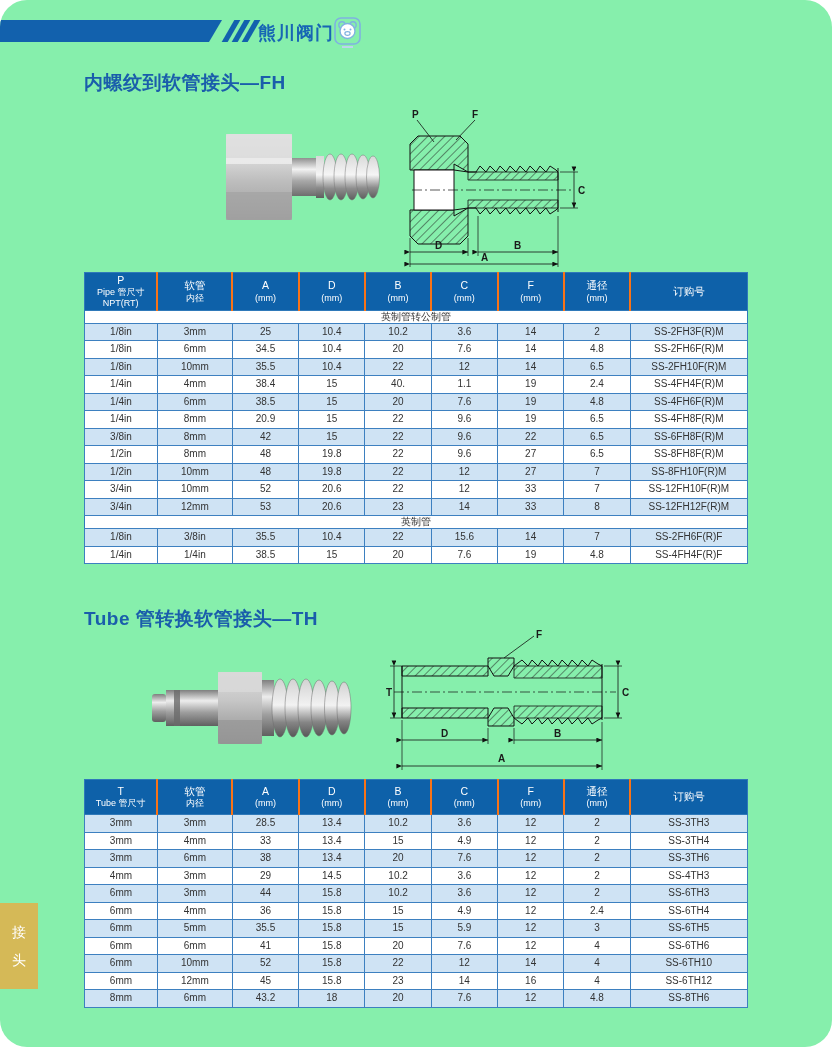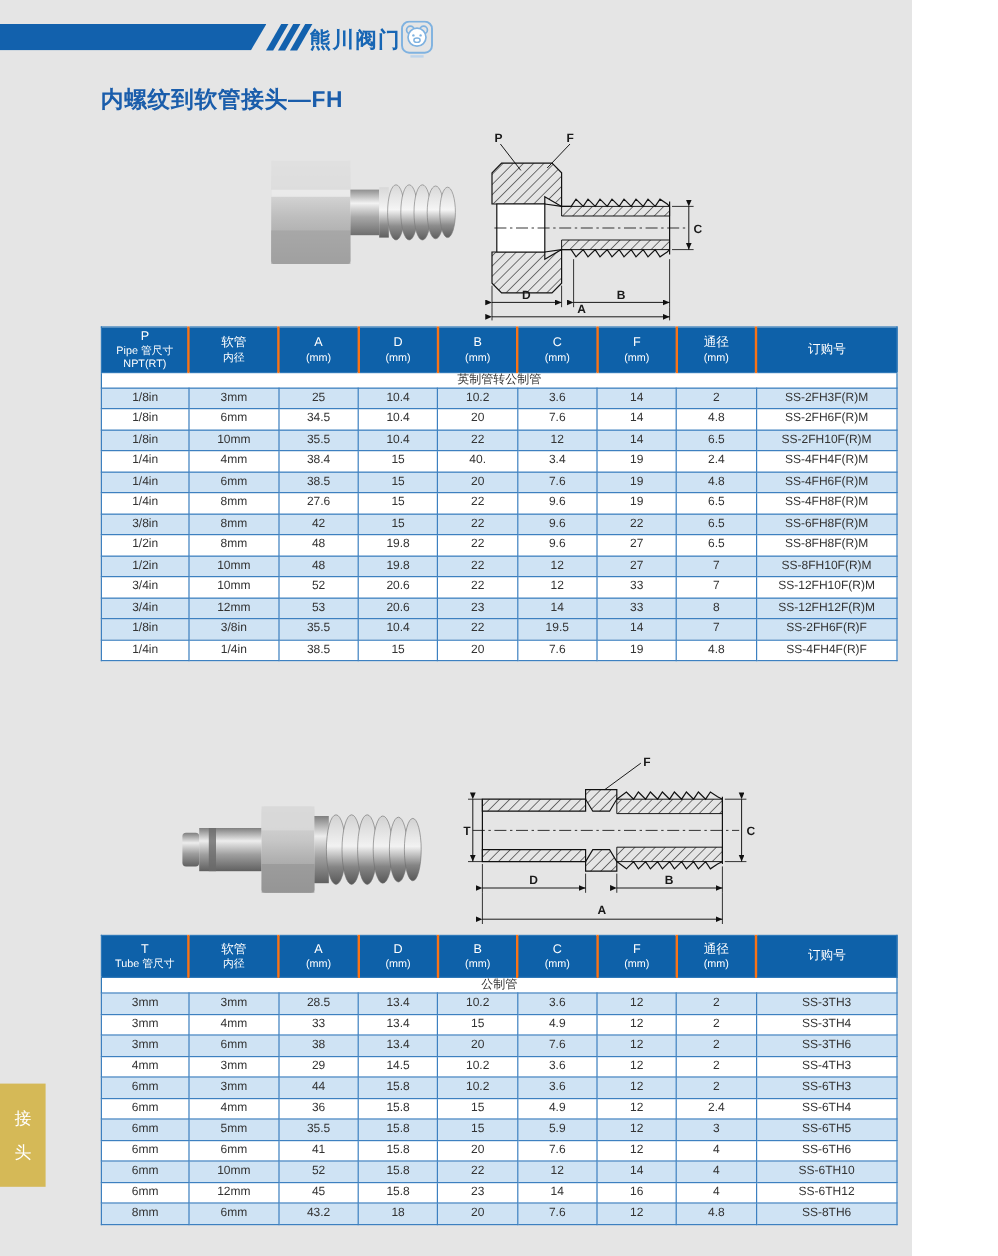--- a/index.html
+++ b/index.html
@@ -1,17 +1,17 @@
 <!DOCTYPE html>
 <html><head>
 <meta charset="utf-8">
 <style>
   html,body{margin:0;padding:0;background:#ffffff;}
-  .page{position:relative;width:760px;height:1047px;background:#e5e5e5;overflow:hidden;
-        font-family:"Liberation Sans","DejaVu Sans",sans-serif;}
+  .page{position:relative;width:832px;height:1047px;background:#86efac;overflow:hidden;
+        font-family:"Liberation Sans","DejaVu Sans",sans-serif;border-radius:27px;}
 
   
   .bar-solid{position:absolute;top:20px;left:0;width:222px;height:22px;background:#1261ad;
              clip-path:polygon(0 0,100% 0,calc(100% - 13px) 100%,0 100%);}
   .stripe{position:absolute;top:20px;width:6px;height:22px;background:#1261ad;transform:skewX(-30deg);}
   .stripe.s1{left:228px;} .stripe.s2{left:238px;} .stripe.s3{left:248px;}
   .brand-text{position:absolute;top:21px;left:258px;color:#1766b4;font-size:18px;font-weight:bold;
               letter-spacing:1px;white-space:nowrap;}
   .bear{position:absolute;top:17px;left:334px;width:27px;height:33px;}
 
@@ -246,40 +246,40 @@
             <td>14</td>
             <td>6.5</td>
             <td>SS-2FH10F(R)M</td>
           </tr>
           <tr>
             <td>1/4in</td>
             <td>4mm</td>
             <td>38.4</td>
             <td>15</td>
             <td>40.</td>
-            <td>3.4</td>
+            <td>1.1</td>
             <td>19</td>
             <td>2.4</td>
             <td>SS-4FH4F(R)M</td>
           </tr>
           <tr class="alt">
             <td>1/4in</td>
             <td>6mm</td>
             <td>38.5</td>
             <td>15</td>
             <td>20</td>
             <td>7.6</td>
             <td>19</td>
             <td>4.8</td>
             <td>SS-4FH6F(R)M</td>
           </tr>
           <tr>
             <td>1/4in</td>
             <td>8mm</td>
-            <td>27.6</td>
+            <td>20.9</td>
             <td>15</td>
             <td>22</td>
             <td>9.6</td>
             <td>19</td>
             <td>6.5</td>
             <td>SS-4FH8F(R)M</td>
           </tr>
           <tr class="alt">
             <td>3/8in</td>
             <td>8mm</td>
@@ -328,46 +328,50 @@
             <td>3/4in</td>
             <td>12mm</td>
             <td>53</td>
             <td>20.6</td>
             <td>23</td>
             <td>14</td>
             <td>33</td>
             <td>8</td>
             <td>SS-12FH12F(R)M</td>
           </tr>
+          <tr class="subheader-row">
+            <td colspan="9">英制管</td>
+          </tr>
           <tr class="alt">
             <td>1/8in</td>
             <td>3/8in</td>
             <td>35.5</td>
             <td>10.4</td>
             <td>22</td>
-            <td>19.5</td>
+            <td>15.6</td>
             <td>14</td>
             <td>7</td>
             <td>SS-2FH6F(R)F</td>
           </tr>
           <tr>
             <td>1/4in</td>
             <td>1/4in</td>
             <td>38.5</td>
             <td>15</td>
             <td>20</td>
             <td>7.6</td>
             <td>19</td>
             <td>4.8</td>
             <td>SS-4FH4F(R)F</td>
           </tr>
         </tbody>
       </table>
     </div>
 
+  <div class="section-title t-th">Tube 管转换软管接头—TH</div>
 
   <svg class="photo-th" viewBox="0 0 220 124">
     <defs>
       <linearGradient id="hexg2" x1="0" y1="0" x2="0" y2="1">
         <stop offset="0" stop-color="#dcdcdc"></stop>
           <stop offset="0.4" stop-color="#c6c6c6"></stop>
         <stop offset="0.6" stop-color="#b2b2b2"></stop>
           <stop offset="1" stop-color="#8f8f8f"></stop>
       </linearGradient>
       <linearGradient id="shaftg2" x1="0" y1="0" x2="0" y2="1">
@@ -499,23 +503,20 @@
             <th>
               <div class="h1">通径</div>
               <div class="h2">(mm)</div>
             </th>
             <th>
               <div class="h1">订购号</div>
             </th>
           </tr>
         </thead>
         <tbody>
-          <tr class="subheader-row">
-            <td colspan="9">公制管</td>
-          </tr>
           <tr class="alt">
             <td>3mm</td>
             <td>3mm</td>
             <td>28.5</td>
             <td>13.4</td>
             <td>10.2</td>
             <td>3.6</td>
             <td>12</td>
             <td>2</td>
             <td>SS-3TH3</td>

